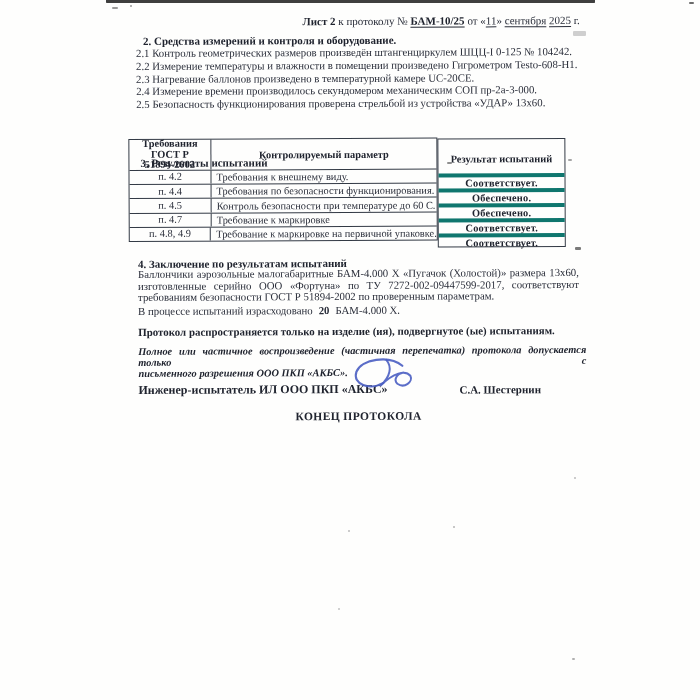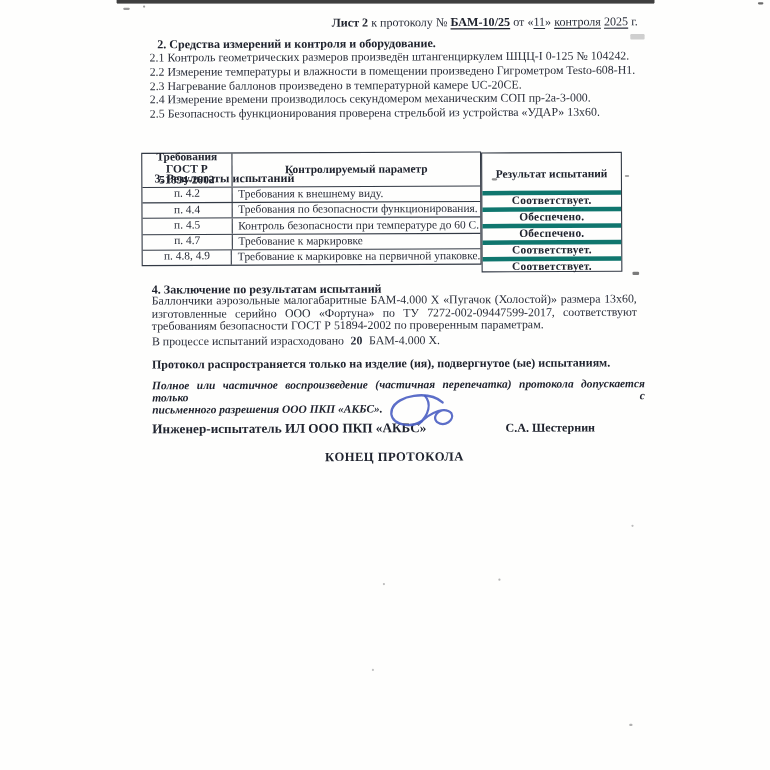--- a/index.html
+++ b/index.html
@@ -61,21 +61,21 @@
 
   <div class="doc">
 
     <div class="abs hdr">
       <span class="b">Лист 2</span>
       <span>к протоколу</span>
       <span>№</span>
       <span class="b u">БАМ-10/25</span>
       <span>от</span>
       <span>«</span><span class="u">11</span><span>»</span>
-      <span class="u">контроля</span>
+      <span class="u">сентября</span>
       <span class="u">2025</span>
       <span>г.</span>
     </div>
 
     <div class="abs sec2-title b">2. Средства измерений и контроля и оборудование.</div>
     <div class="abs sec2-items">
       <div>2.1 Контроль геометрических размеров произведён штангенциркулем ШЦЦ-I 0-125 № 104242.</div>
       <div>2.2 Измерение температуры и влажности в помещении произведено Гигрометром Testo-608-H1.</div>
       <div>2.3 Нагревание баллонов произведено в температурной камере UC-20CE.</div>
       <div>2.4 Измерение времени производилось секундомером механическим СОП пр-2а-3-000.</div>

